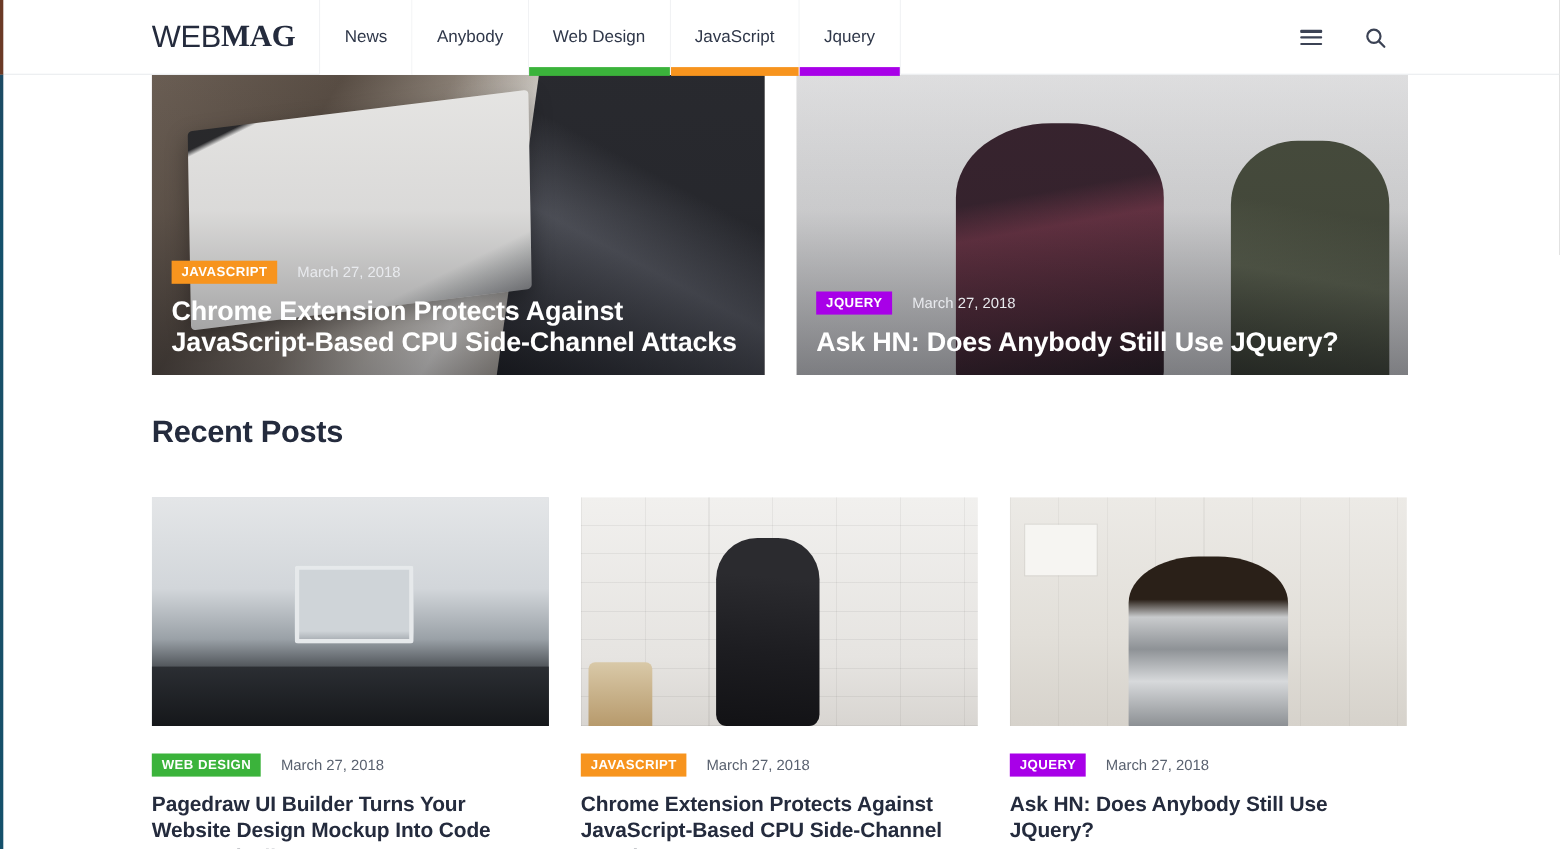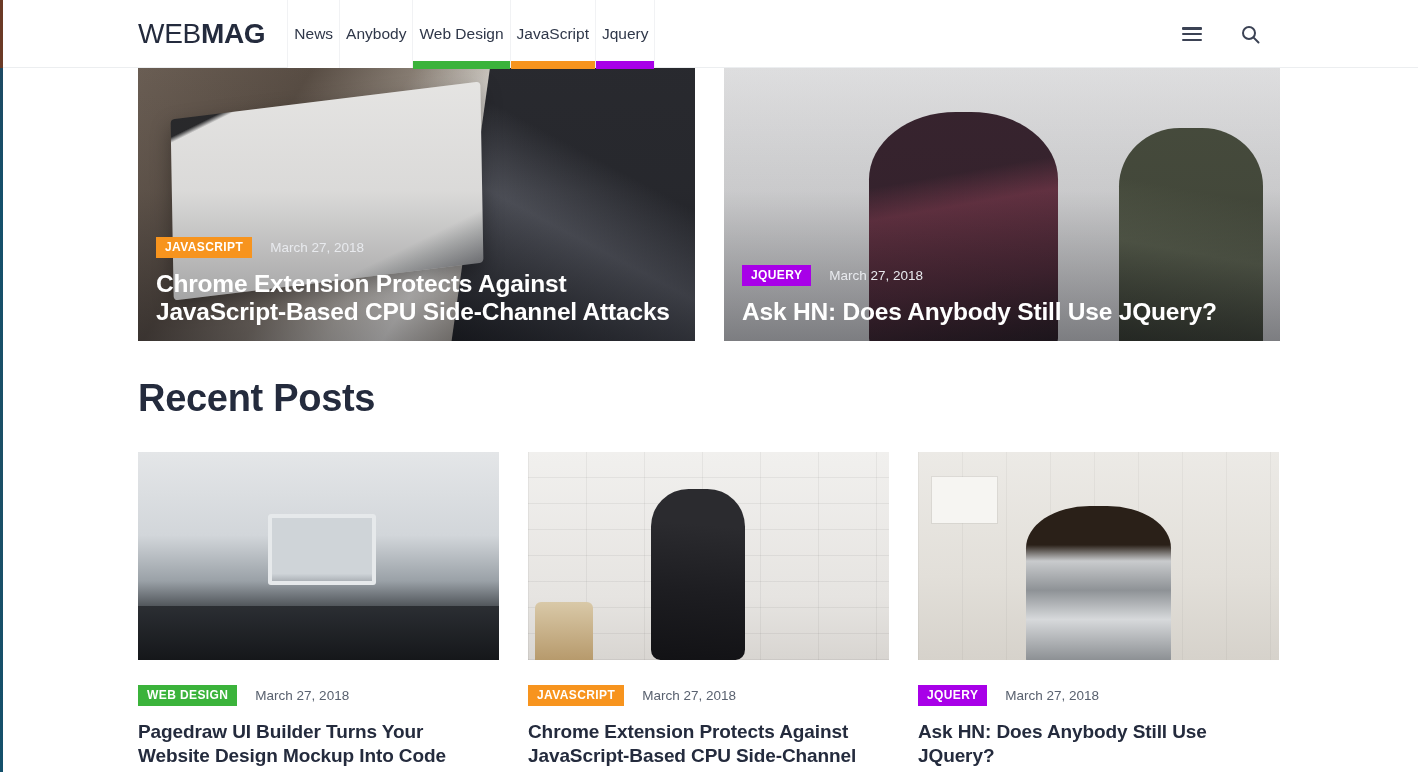--- a/index.html
+++ b/index.html
@@ -67,34 +67,34 @@
     align-items: center;
     padding-left: 138px;
     padding-right: 22px;
     font-size: 28px;
     letter-spacing: -0.3px;
     color: #242b3d;
     white-space: nowrap;
     height: 68px;
   }
   .brand .b-light { font-weight: 400; }
-  .brand .b-bold  { font-weight: 700; }
+  .brand .b-bold  { font-weight: 700; font-family: Liberation Serif, serif; }
 
   .main-nav {
     display: flex;
     align-items: stretch;
     height: 68px;
   }
 
   .nav-item {
     position: relative;
     display: flex;
     align-items: center;
     justify-content: center;
-    padding: 0 6px;
+    padding: 0 22px;
     height: 68px;
     font-size: 15.5px;
     color: #2f3749;
     border-left: 1px solid #f1f2f4;
     border-right: 1px solid #f1f2f4;
     white-space: nowrap;
     cursor: pointer;
     background: #ffffff;
     text-align: center;
   }
@@ -224,21 +224,21 @@
     font-weight: 700;
     color: #ffffff;
     letter-spacing: -0.2px;
   }
 
   
   .section-heading {
     position: absolute;
     left: 138px;
     top: 309px;
-    font-size: 38px;
+    font-size: 28px;
     font-weight: 700;
     color: #242b3d;
     letter-spacing: -0.3px;
   }
 
   
   .posts-grid {
     position: absolute;
     left: 138px;
     top: 384px;

